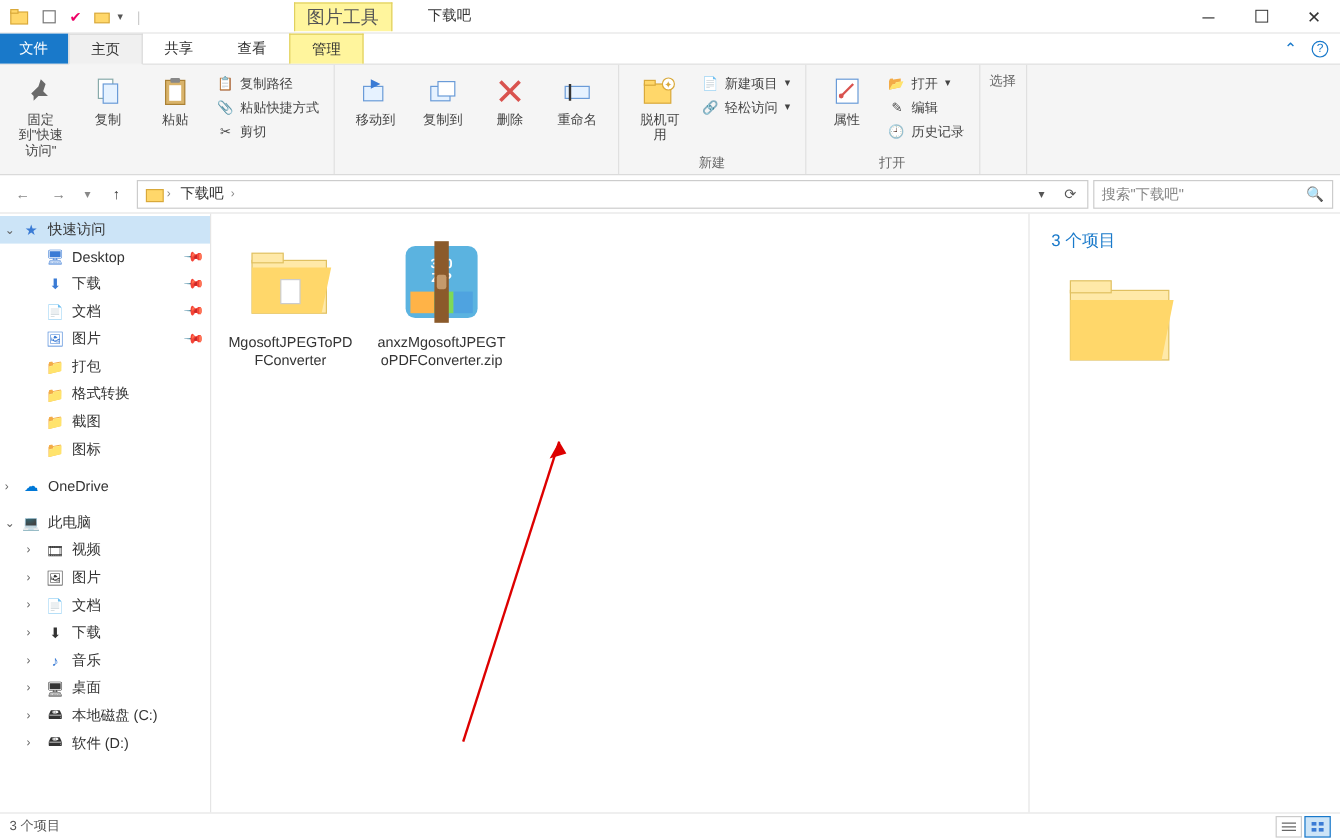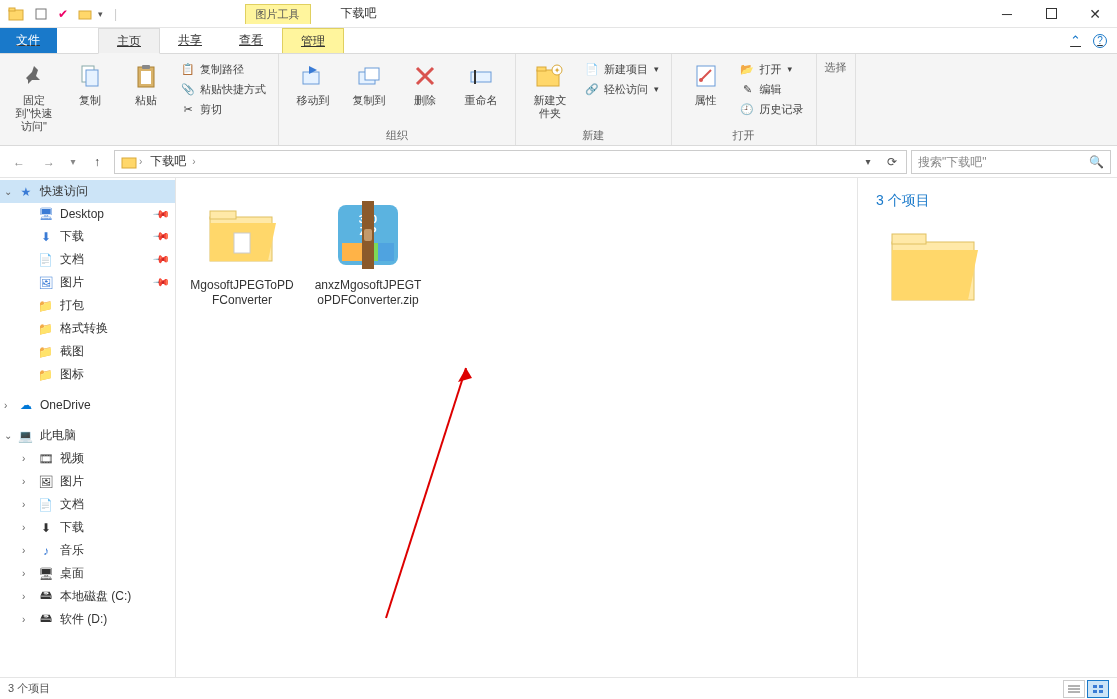--- a/index.html
+++ b/index.html
@@ -4,30 +4,30 @@
 <style>
 * { margin: 0; padding: 0; box-sizing: border-box; font-family: "Microsoft YaHei", "Segoe UI", sans-serif; }
 body { background: #fff; font-size: 12px; color: #333; overflow: hidden; width: 1117px; height: 699px; position: relative; }
 
 .titlebar { height: 28px; display: flex; align-items: center; border-bottom: 1px solid #e5e5e5; }
 .tb-left { display: flex; align-items: center; gap: 2px; padding-left: 8px; }
 .tb-icon { width: 16px; height: 16px; }
 .qat { display: flex; align-items: center; gap: 4px; margin-left: 6px; }
 .qat-item { width: 18px; height: 18px; display: flex; align-items: center; justify-content: center; }
 .qat-chev { font-size: 9px; color: #555; }
-.tb-contextual { background: #fff59d; padding: 2px 10px; font-size: 11px; color: #555; margin-left: 120px; border: 1px solid #e0d060; border-bottom: none; }
+.tb-contextual { background: #fff59d; padding: 2px 10px; font-size: 15px; color: #555; margin-left: 120px; border: 1px solid #e0d060; border-bottom: none; }
 .tb-title { margin-left: 30px; font-size: 12px; color: #333; }
 .tb-spacer { flex: 1; }
 .tb-ctrl { display: flex; }
 .tb-btn { width: 44px; height: 28px; display: flex; align-items: center; justify-content: center; font-size: 14px; }
 
-.tabs { height: 26px; display: flex; align-items: stretch; border-bottom: 1px solid #dadada; text-decoration: underline; }
+.tabs { height: 26px; display: flex; align-items: stretch; border-bottom: 1px solid #dadada; }
 .tab { padding: 0 18px; display: flex; align-items: center; font-size: 12px; color: #333; cursor: pointer; border-right: 1px solid transparent; }
 .tab-file { background: #1979ca; color: #fff; padding: 0 16px; }
-.tab-active { background: #f0f0f0; border: 1px solid #dadada; border-bottom: 1px solid #f5f5f5; margin-bottom: -1px; margin-left: 41px; }
+.tab-active { background: #f0f0f0; border: 1px solid #dadada; border-bottom: 1px solid #f5f5f5; margin-bottom: -1px; }
 .tab-ctx { background: #fff59d; border: 1px solid #e0d060; border-bottom: none; }
 .tabs-spacer { flex: 1; }
 .tabs-right { display: flex; align-items: center; padding-right: 10px; gap: 12px; color: #1979ca; }
 
 .ribbon { height: 92px; background: #f5f5f5; border-bottom: 1px solid #dadada; display: flex; }
 .rgroup { border-right: 1px solid #e0e0e0; padding: 4px 8px 0; display: flex; flex-direction: column; }
 .rgroup-body { flex: 1; display: flex; align-items: flex-start; gap: 4px; }
 .rgroup-label { text-align: center; font-size: 11px; color: #666; padding: 2px 0; }
 .rbig { display: flex; flex-direction: column; align-items: center; gap: 2px; padding: 2px 6px; cursor: pointer; width: 52px; }
 .rbig-icon { width: 32px; height: 32px; display: flex; align-items: center; justify-content: center; }
@@ -212,35 +212,34 @@
       <div class="rbig">
         <span class="rbig-icon">
             <svg width="28" height="28">
               <rect x="4" y="10" width="20" height="10" fill="#e6f2ff" stroke="#6a9bd8"></rect>
               <line x1="8" y1="8" x2="8" y2="22" stroke="#333" stroke-width="2"></line>
             </svg>
           </span>
         <span class="rbig-label">重命名</span>
       </div>
     </div>
-    <div class="rgroup-label">组织</div>
   </div>
 
   <div class="rgroup">
     <div class="rgroup-body">
       <div class="rbig">
         <span class="rbig-icon">
             <svg width="30" height="28">
               <rect x="2" y="8" width="22" height="16" fill="#ffd76a" stroke="#d9a93a"></rect>
               <rect x="2" y="5" width="9" height="4" fill="#ffd76a" stroke="#d9a93a"></rect>
               <circle cx="22" cy="8" r="5" fill="#fff" stroke="#d9a93a"></circle>
               <text x="22" y="11" text-anchor="middle" font-size="8" fill="#d9a93a">✦</text>
             </svg>
           </span>
-        <span class="rbig-label">新建文件夹</span>
+        <span class="rbig-label">脱机可用</span>
       </div>
       <div class="rsmall-col">
         <div class="rsmall">
             <span class="rsmall-icon">📄</span>
             <span>新建项目</span>
             <span style="font-size:9px; margin-left:2px;">▾</span>
           </div>
         <div class="rsmall">
             <span class="rsmall-icon">🔗</span>
             <span>轻松访问</span>

